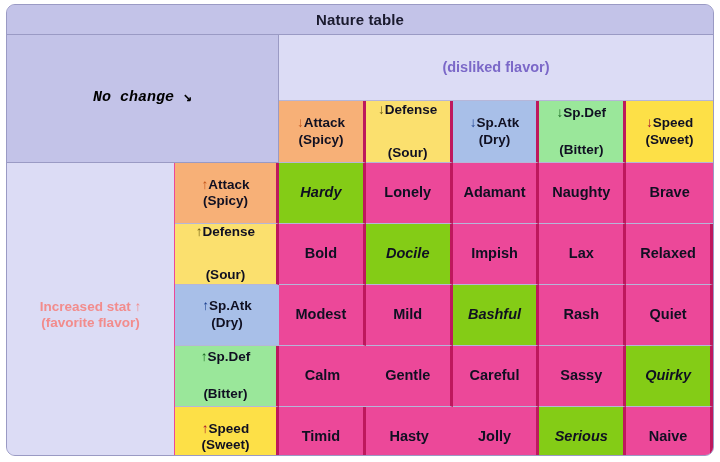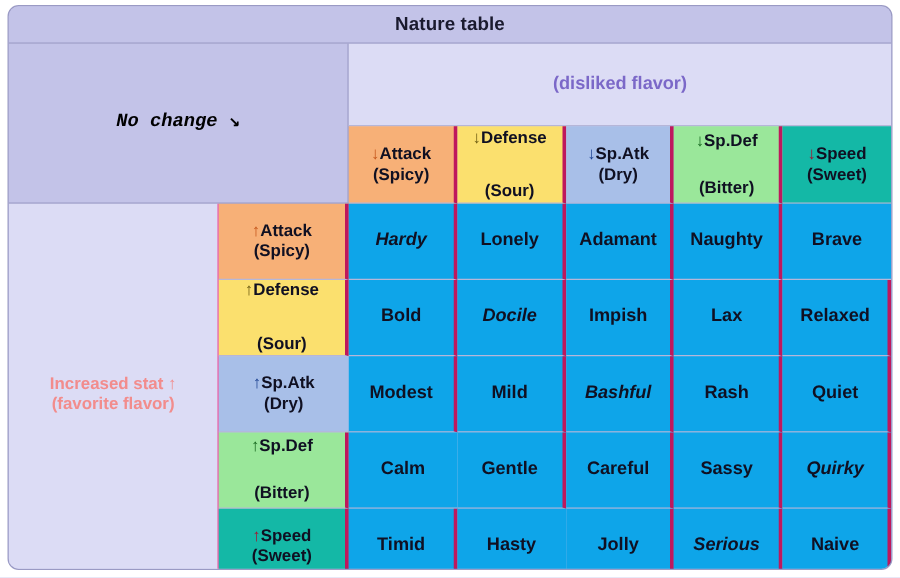--- a/index.html
+++ b/index.html
@@ -117,38 +117,38 @@
     font-weight: bold;
     color: #101022;
   }
   .stat-head .l1 { white-space: nowrap; }
   .stat-head .l2 { white-space: nowrap; }
 
   .c-attack  { background: #f7b077; }
   .c-defense { background: #fbe06e; gap: 27px; }
   .c-spatk   { background: #a8bfe8; }
   .c-spdef   { background: #9ae79a; gap: 20px; }
-  .c-speed   { background: #14b8a6; }
+  .c-speed   { background: #fde047; }
 
   .arr { font-weight: bold; }
   .arr-attack  { color: #c4551a; }
   .arr-defense { color: #6b5a10; }
   .arr-spatk   { color: #1a3f8f; }
   .arr-spdef   { color: #14661c; }
   .arr-speed   { color: #a81230; }
 
   
   .nature {
-    background: #0ea5e9;
+    background: #ec4899;
     font-size: 14.5px;
     font-weight: bold;
     color: #101022;
   }
   .nature.neutral {
-    background: #0ea5e9;
+    background: #84cc16;
     font-style: italic;
   }
   .grid .cell:nth-child(7n) { border-right: none; }
   .row-last { border-bottom: none !important; }
 </style>
 </head>
 <body>
 
 <div class="table-frame">
   <div class="table-inner">

